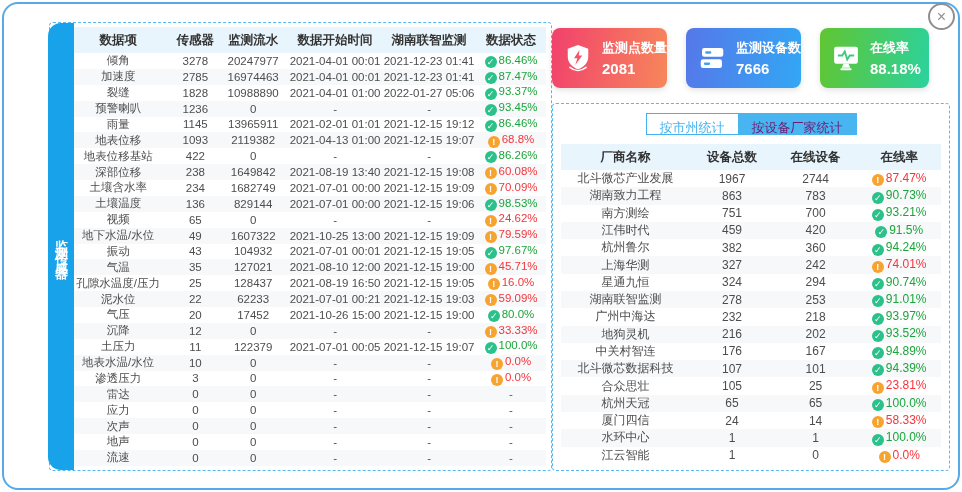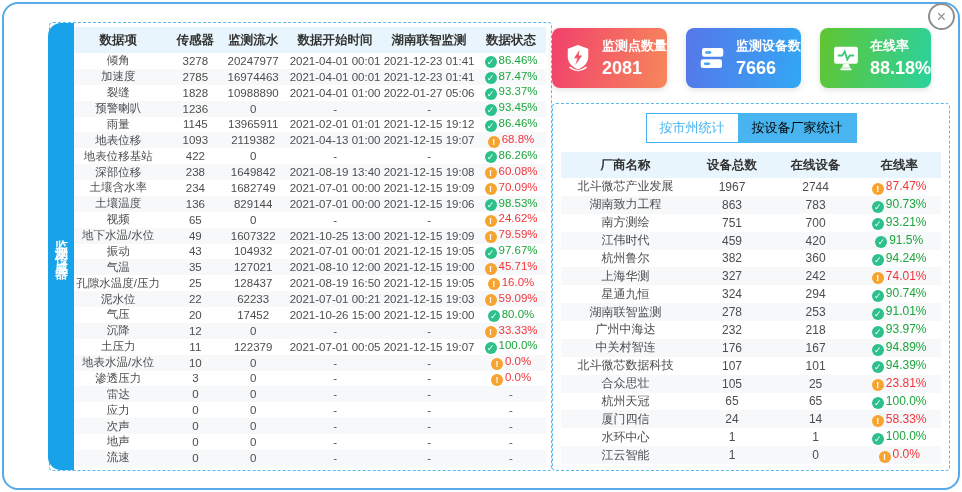--- a/index.html
+++ b/index.html
@@ -49,28 +49,28 @@
   
   .cards { position:absolute; left:552px; top:28px; width:377px; height:60px;
     display:flex; gap:19px; z-index:2; }
   .card { flex:1; border-radius:8px; color:#fff; display:flex; align-items:center;
     padding-left:11px; gap:9px; box-shadow:0 2px 6px rgba(0,0,0,0.12); }
   .card-pts { background:linear-gradient(100deg,#f1416c,#f7875b); }
   .card-dev { background:linear-gradient(100deg,#5677e9,#32a7f4); }
   .card-onl { background:linear-gradient(100deg,#61c531,#2bd29e); }
   .card .ic { width:30px; height:30px; flex:0 0 auto; }
   .card .lb { font-size:13px; font-weight:bold; white-space:nowrap; }
-  .card .vl { font-size:18px; font-weight:bold; margin-top:3px; }
+  .card .vl { font-size:15px; font-weight:bold; margin-top:3px; }
 
   
   .tabs { display:flex; justify-content:center; margin-bottom:9px; flex:0 0 auto; }
-  .tab { height:30px; line-height:28px; padding:0 13px; font-size:13px;
+  .tab { height:22px; line-height:28px; padding:0 13px; font-size:13px;
     border:1px solid #44b2ef; cursor:pointer; white-space:nowrap; }
   .tab-inactive { background:#fff; color:#44b2ef; border-right:none; }
-  .tab-active { background:#49b5f0; color:#000000; border-color:#49b5f0; }
+  .tab-active { background:#49b5f0; color:#701a75; border-color:#49b5f0; }
 
   
   .close-btn { position:absolute; right:7px; top:3px; width:27px; height:27px;
     border:2px solid #8f8f8f; border-radius:50%; background:#fff; color:#8f8f8f;
     display:flex; align-items:center; justify-content:center; font-size:16px;
     line-height:1; cursor:pointer; z-index:5; }
 </style>
 </head>
 <body>
 
@@ -424,20 +424,26 @@
               <td>253</td>
               <td><span class="st-ic good">✓</span><span class="st-tx good">91.01%</span></td>
             </tr>
             <tr>
               <td>广州中海达</td>
               <td>232</td>
               <td>218</td>
               <td><span class="st-ic good">✓</span><span class="st-tx good">93.97%</span></td>
             </tr>
             <tr>
+              <td>地狗灵机</td>
+              <td>216</td>
+              <td>202</td>
+              <td><span class="st-ic good">✓</span><span class="st-tx good">93.52%</span></td>
+            </tr>
+            <tr>
               <td>中关村智连</td>
               <td>176</td>
               <td>167</td>
               <td><span class="st-ic good">✓</span><span class="st-tx good">94.89%</span></td>
             </tr>
             <tr>
               <td>北斗微芯数据科技</td>
               <td>107</td>
               <td>101</td>
               <td><span class="st-ic good">✓</span><span class="st-tx good">94.39%</span></td>

